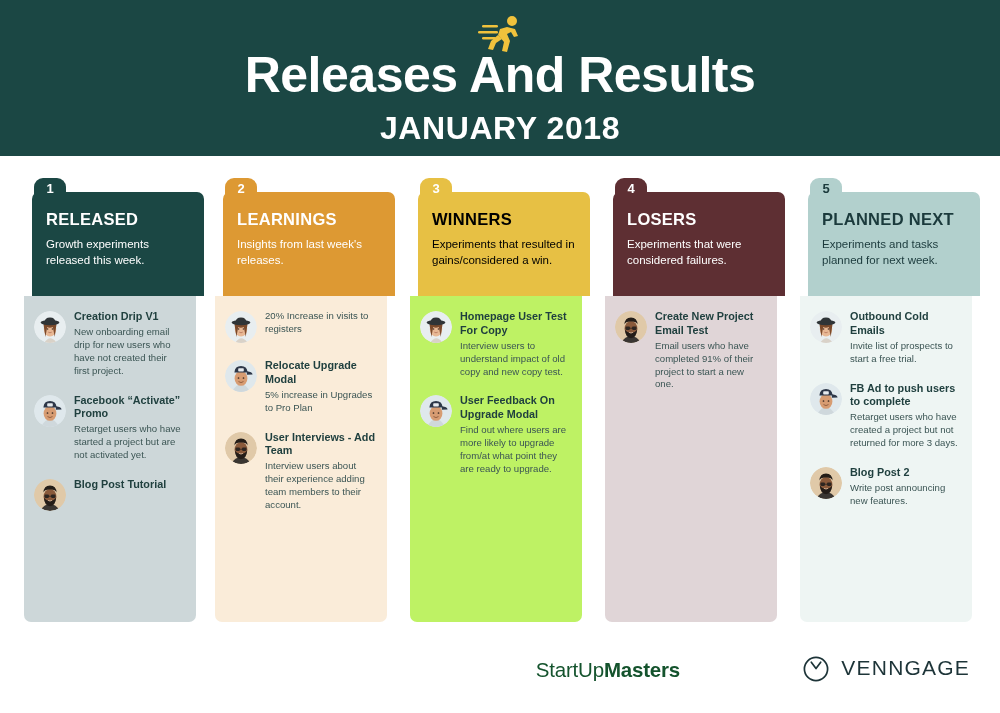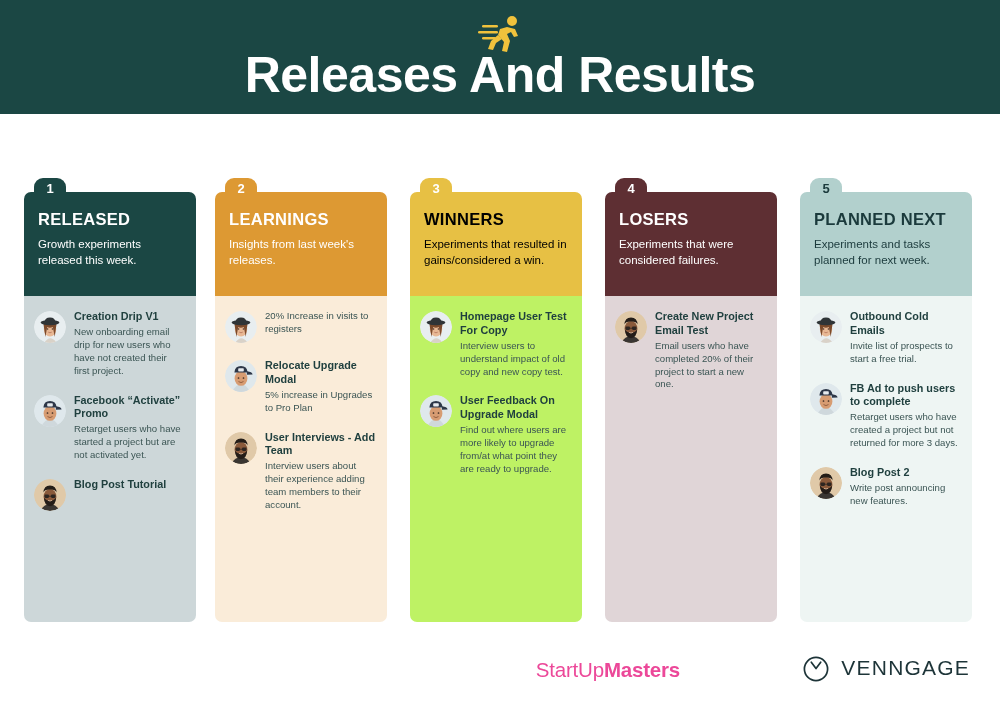--- a/index.html
+++ b/index.html
@@ -17,21 +17,21 @@
     width: 1000px;
     height: 713px;
     background: #ffffff;
   }
 
   
   .header {
     position: absolute;
     left: 0; top: 0;
     width: 1000px;
-    height: 114px;
+    height: 156px;
     background: #1b4744;
     text-align: center;
   }
   .runner-icon {
     position: absolute;
     left: 50%;
     top: 14px;
     transform: translateX(-50%);
     width: 52px;
     height: 42px;
@@ -86,21 +86,21 @@
     border-radius: 9px 9px 0 0;
     z-index: 2;
     text-align: center;
     font-size: 13px;
     font-weight: bold;
     line-height: 21px;
   }
 
   .card-head {
     position: absolute;
-    left: 0;
+    left: 8px;
     top: 14px;
     width: 172px;
     height: 104px;
     border-radius: 7px 7px 0 0;
     padding: 18px 14px 0 14px;
     z-index: 1;
   }
   .card-head .ttl {
     font-size: 16.5px;
     font-weight: bold;
@@ -161,21 +161,21 @@
     left: 0;
     top: 648px;
     width: 1000px;
     height: 65px;
   }
   .brand {
     position: absolute;
     right: 320px;
     top: 10px;
     font-size: 20.5px;
-    color: #ec4899;
+    color: #14532d;
     letter-spacing: -0.2px;
     white-space: nowrap;
   }
   .brand .b-light { font-weight: normal; }
   .brand .b-bold  { font-weight: bold; }
 
   .venn {
     position: absolute;
     right: 30px;
     top: 8px;
@@ -471,21 +471,21 @@
         <path d="M9.8 18.6 q0.6 8.4 6.2 8.6 q5.6-0.2 6.2-8.6 q-2.4 3.4-6.2 3.4 q-3.8 0-6.2-3.4 z" fill="#241d18"></path>
         <rect x="10.4" y="15.6" width="4.6" height="3.3" rx="1.1" fill="#1c1c1c" opacity="0.85"></rect>
         <rect x="17" y="15.6" width="4.6" height="3.3" rx="1.1" fill="#1c1c1c" opacity="0.85"></rect>
         <rect x="15" y="16.8" width="2" height="0.8" fill="#1c1c1c" opacity="0.85"></rect>
         <path d="M14.4 21.6 q1.6 1.1 3.2 0" stroke="#d8b89a" stroke-width="0.9" fill="none" stroke-linecap="round"></path>
       </g>
     </svg>
             </div>
           <div class="item-text">
             <div class="item-title">Create New Project Email Test</div>
-            <div class="item-desc">Email users who have completed 20% of their project to start a new one.</div>
+            <div class="item-desc">Email users who have completed 91% of their project to start a new one.</div>
           </div>
         </div>
       </div>
     </div>
 
     <div class="card c4">
       <div class="num-tab" style="background: rgb(178, 208, 205); color: rgb(27, 58, 60);">5</div>
       <div class="card-head" style="background: rgb(178, 208, 205); color: rgb(27, 58, 60);">
         <div class="ttl">PLANNED NEXT</div>
         <div class="sub">Experiments and tasks planned for next week.</div>

